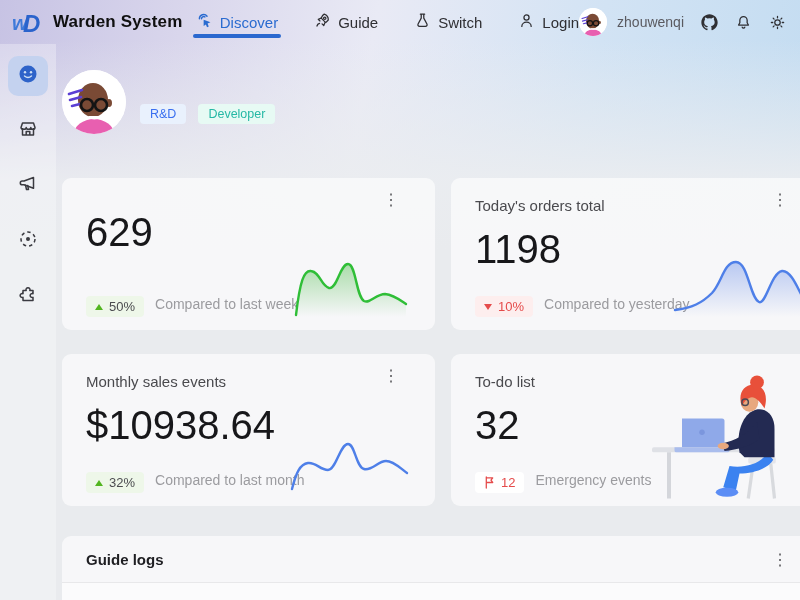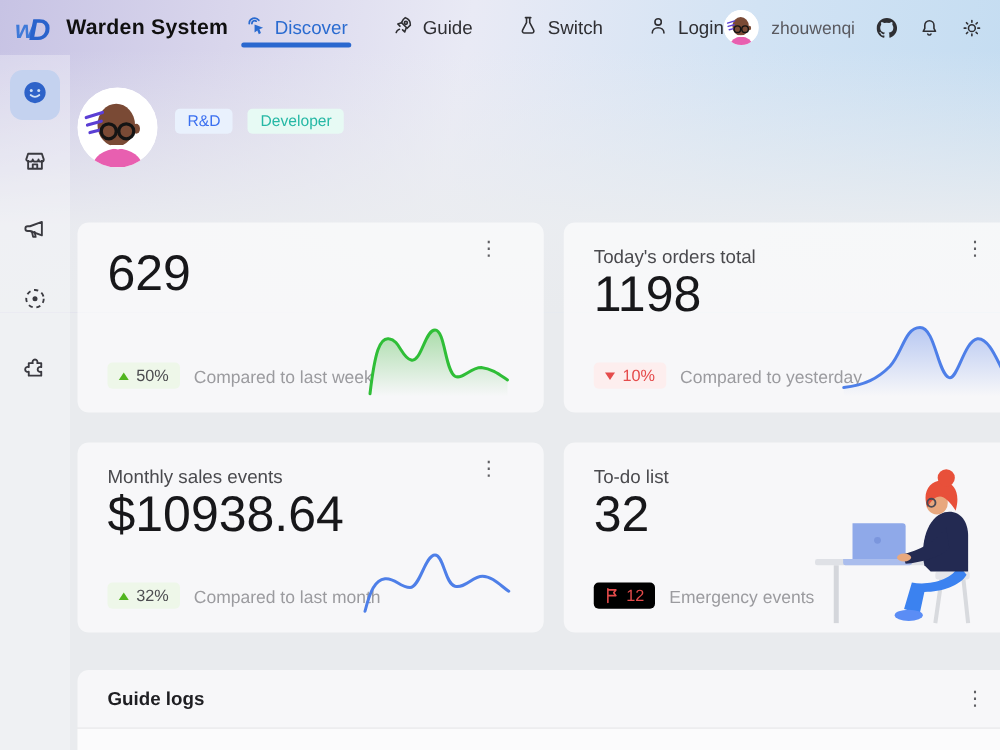--- a/index.html
+++ b/index.html
@@ -39,38 +39,38 @@
     justify-content:center; cursor:pointer; color:#3a3a40; }
   .side-item.active { background:#c4d2ef; }
 
   
   .main { margin-left:62px; width:762px; padding-top:26px; }
   .greeting { display:flex; gap:14px; margin-bottom:44px; }
   .greet-avatar { width:64px; height:64px; border-radius:50%; overflow:hidden; background:#fff; flex:0 0 auto; }
   .greet-text { padding-top:13px; }
   .greet-line { font-size:16px; color:#1f1f24; }
   .greet-line .name { color:#2080f0; }
-  .tags { display:flex; gap:12px; margin-top:4px; }
+  .tags { display:flex; gap:12px; margin-top:21px; }
   .tag { font-size:12.5px; padding:3px 10px; border-radius:4px; cursor:default; }
   .tag-rd { color:#3a6ff0; background:#e9f1fd; }
   .tag-dev { color:#26b8a5; background:#e7faf4; }
 
   .grid { display:grid; grid-template-columns:373px 373px; gap:24px 16px; }
   .card { position:relative; height:152px; background:rgba(255,255,255,.62);
     border-radius:9px; padding:19px 24px; }
   .card-title { font-size:15px; color:#4a4a4e; }
   .dots { position:absolute; top:14px; right:36px; background:none; border:none; cursor:pointer;
     font-size:16px; color:#5f5f63; line-height:1; }
-  .value { font-size:40px; color:#17171a; }
-  .card-bottom { position:absolute; left:24px; bottom:19px; display:flex; align-items:center; gap:11px;margin-top:44px; }
+  .value { font-size:40px; color:#17171a; margin-top:13px; }
+  .card-bottom { position:absolute; left:24px; bottom:13px; display:flex; align-items:flex-start; gap:11px;margin-top:44px; }
   .badge { display:inline-flex; align-items:center; gap:6px; padding:3px 9px; border-radius:4px;
     font-size:13px; }
   .badge-up { background:#eef7e9; color:#4c4c50; }
   .badge-down { background:#fdeeee; color:#e54b4b; }
-  .badge-flag { background:#000000; color:#e54b4b; }
+  .badge-flag { background:#ffffff; color:#e54b4b; }
   .tri-up { width:0; height:0; border-left:4.5px solid transparent; border-right:4.5px solid transparent;
     border-bottom:6.5px solid #52b520; }
   .tri-down { width:0; height:0; border-left:4.5px solid transparent; border-right:4.5px solid transparent;
     border-top:6.5px solid #e54b4b; }
   .desc { font-size:14px; color:#9b9b9f; }
   .spark { position:absolute; right:26px; bottom:13px; }
   .spark-wide { right:18px; }
   .todo-illus { position:absolute; right:22px; bottom:6px; }
 
   .team-logs { margin-top:30px; width:762px; background:rgba(255,255,255,.62);

